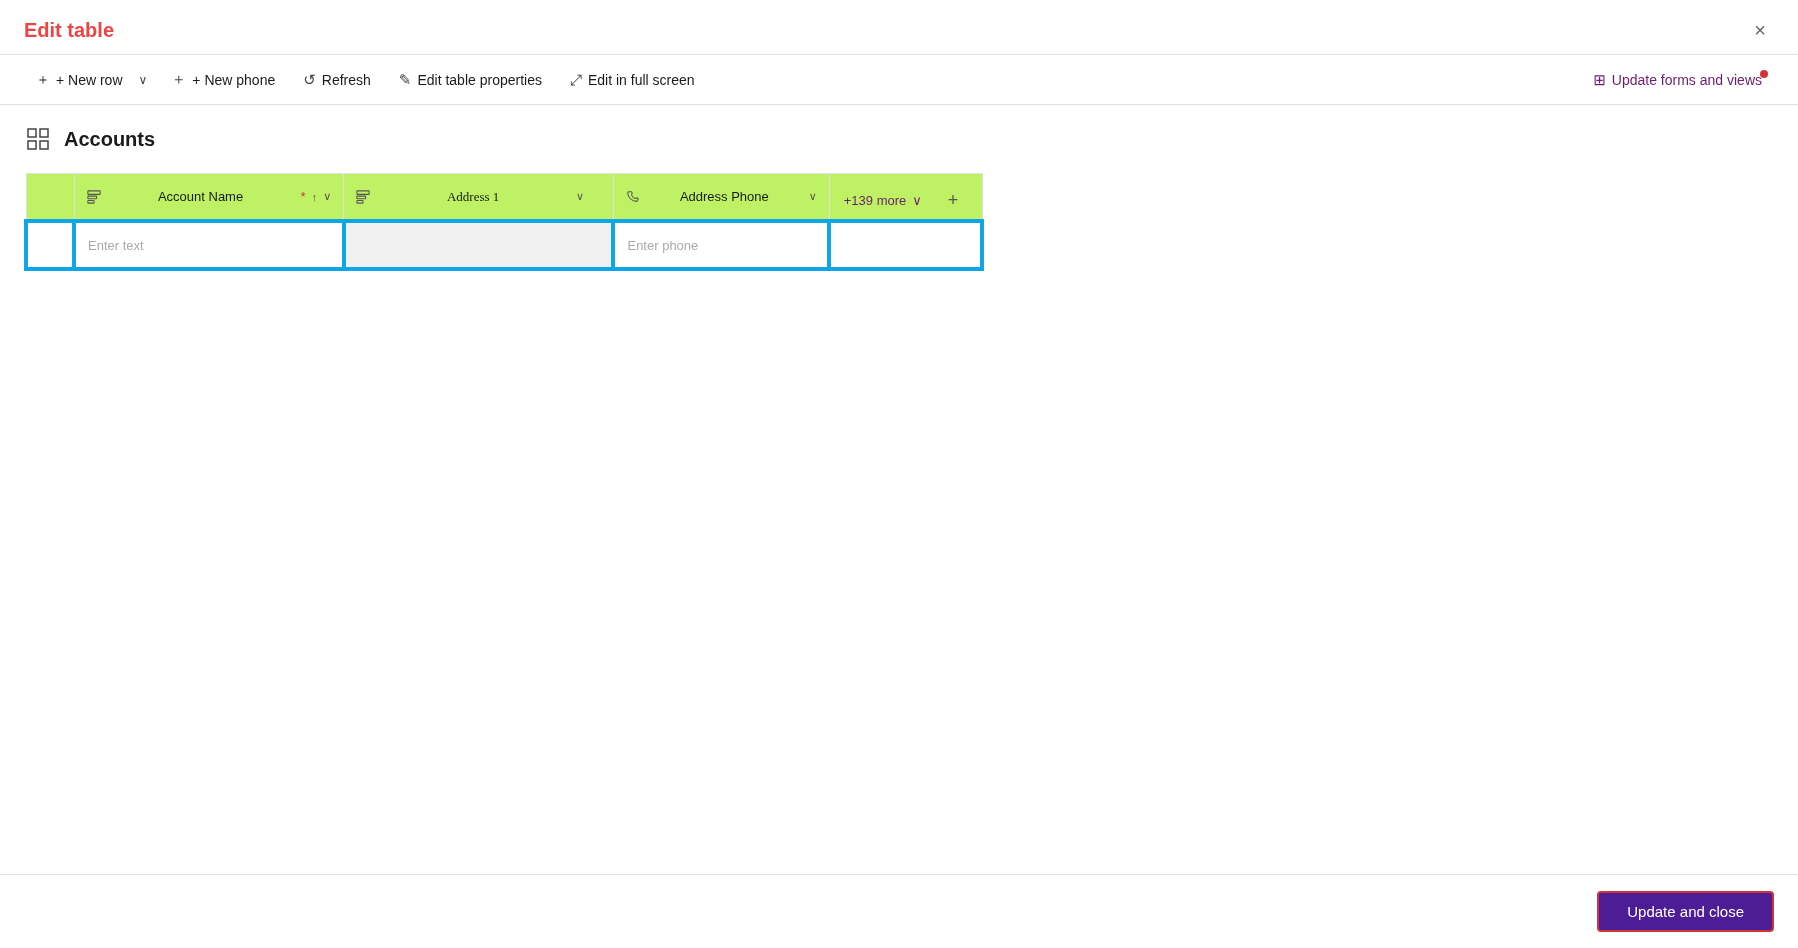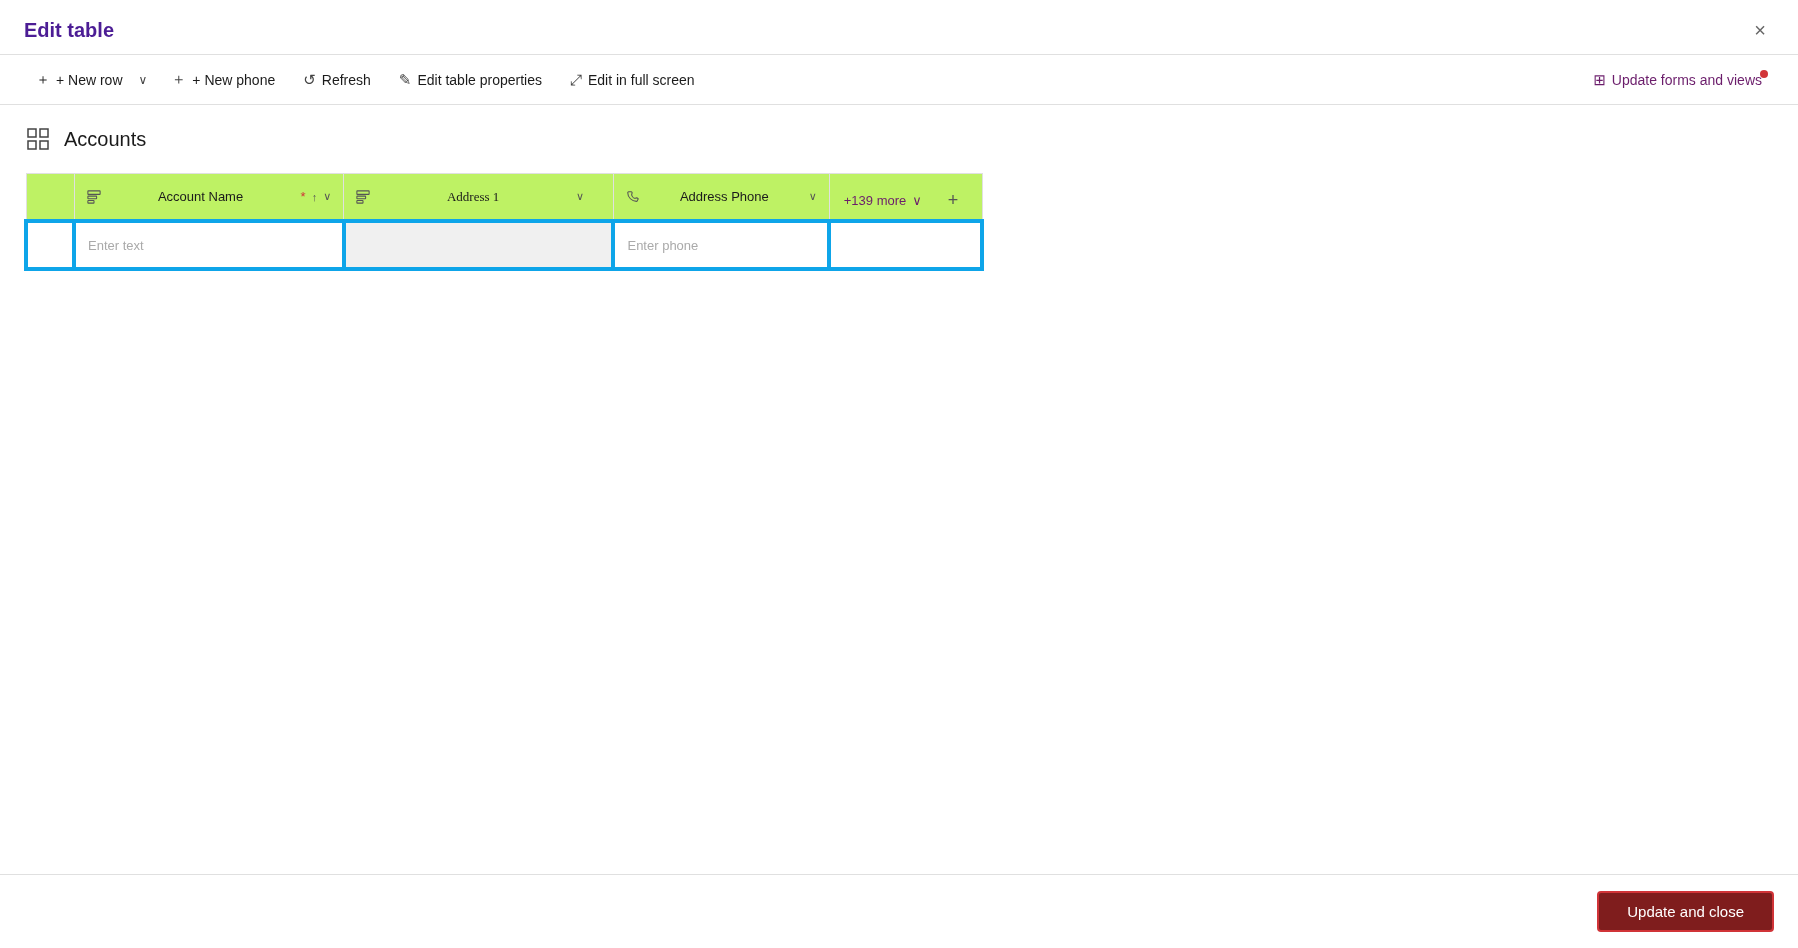--- a/index.html
+++ b/index.html
@@ -31,21 +31,21 @@
       display: flex;
       align-items: center;
       justify-content: space-between;
       padding: 16px 24px 10px 24px;
       border-bottom: 1px solid #e0e0e0;
     }
 
     .dialog-title {
       font-size: 20px;
       font-weight: 600;
-      color: #4c1d95;
+      color: #ef4444;
     }
 
     .close-btn {
       background: none;
       border: none;
       cursor: pointer;
       font-size: 20px;
       color: #666;
       padding: 4px 8px;
       line-height: 1;
@@ -163,21 +163,21 @@
       width: 28px;
       height: 28px;
       display: flex;
       align-items: center;
       justify-content: center;
       color: #444;
     }
 
     .table-name {
       font-size: 20px;
-      font-weight: 400;
+      font-weight: 700;
       color: #1b1b1b;
     }
 
     
     .data-table {
       border-collapse: collapse;
       width: auto;
       min-width: 960px;
     }
 
@@ -305,21 +305,21 @@
     .dialog-footer {
       display: flex;
       align-items: center;
       justify-content: flex-end;
       padding: 16px 24px;
       border-top: 1px solid #e0e0e0;
     }
 
     .update-close-btn {
       padding: 10px 28px;
-      background: #7f1d1d;
+      background: #4c1d95;
       color: #fff;
       border: 2px solid #d13438;
       border-radius: 4px;
       font-size: 15px;
       font-weight: 500;
       cursor: pointer;
       white-space: nowrap;
     }
 
     

